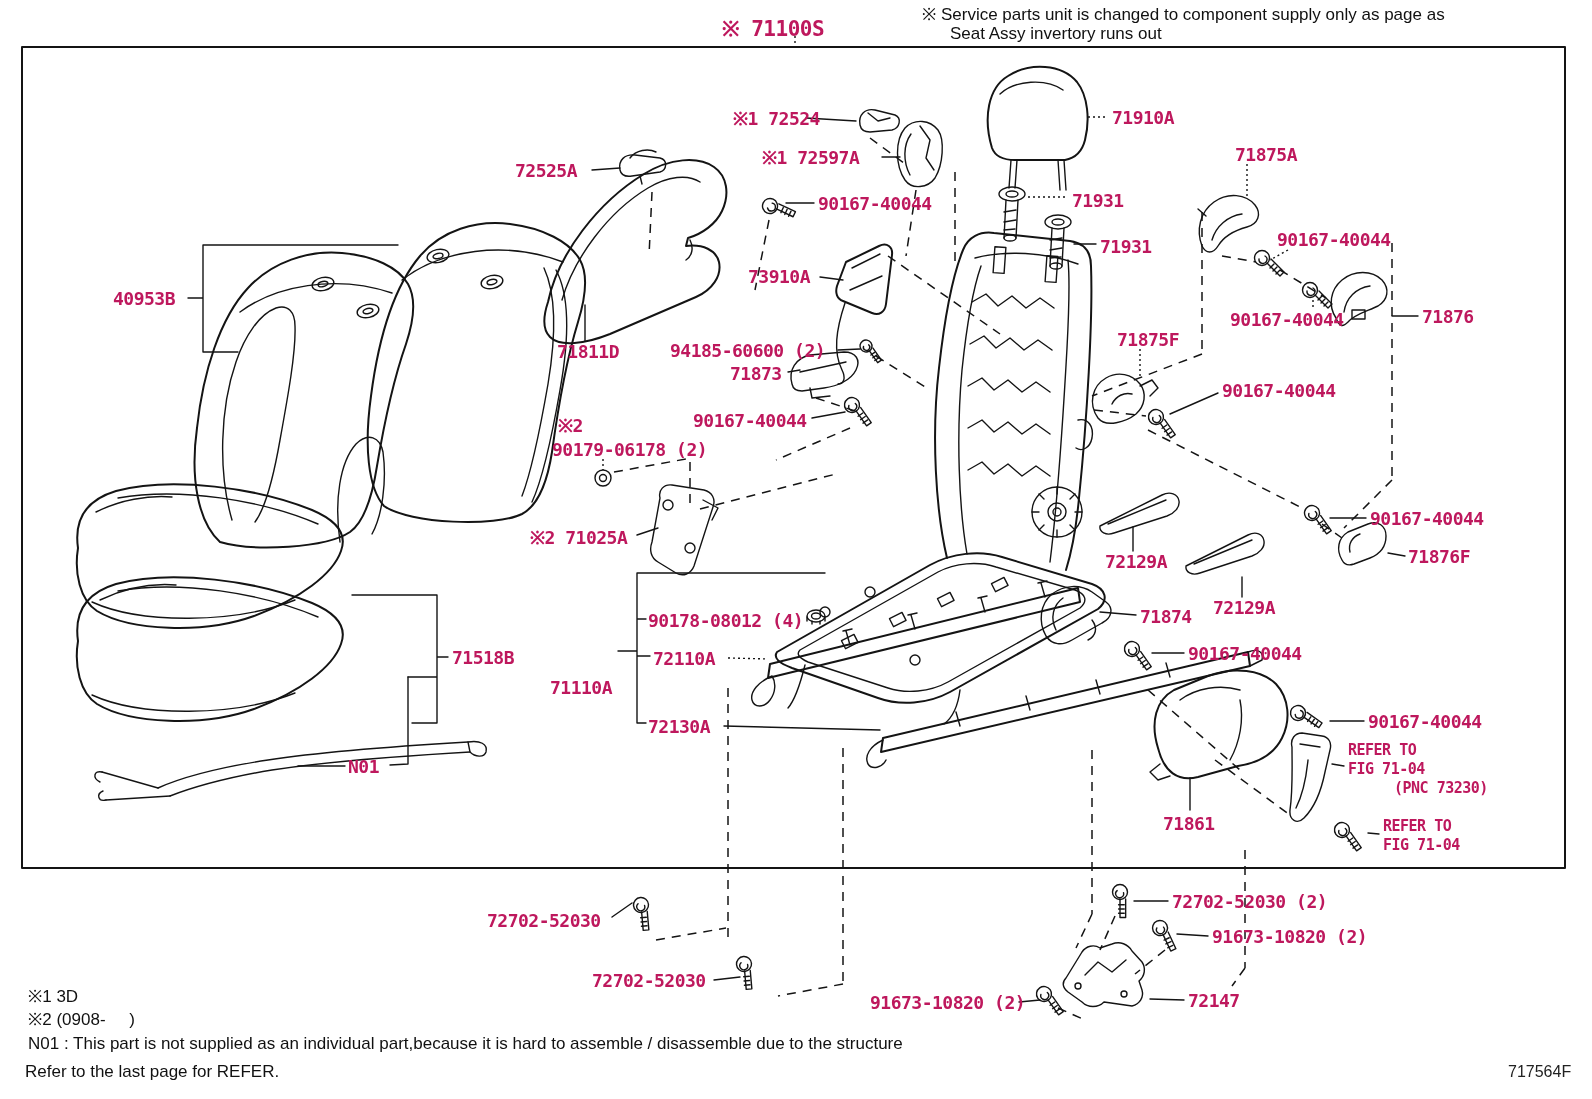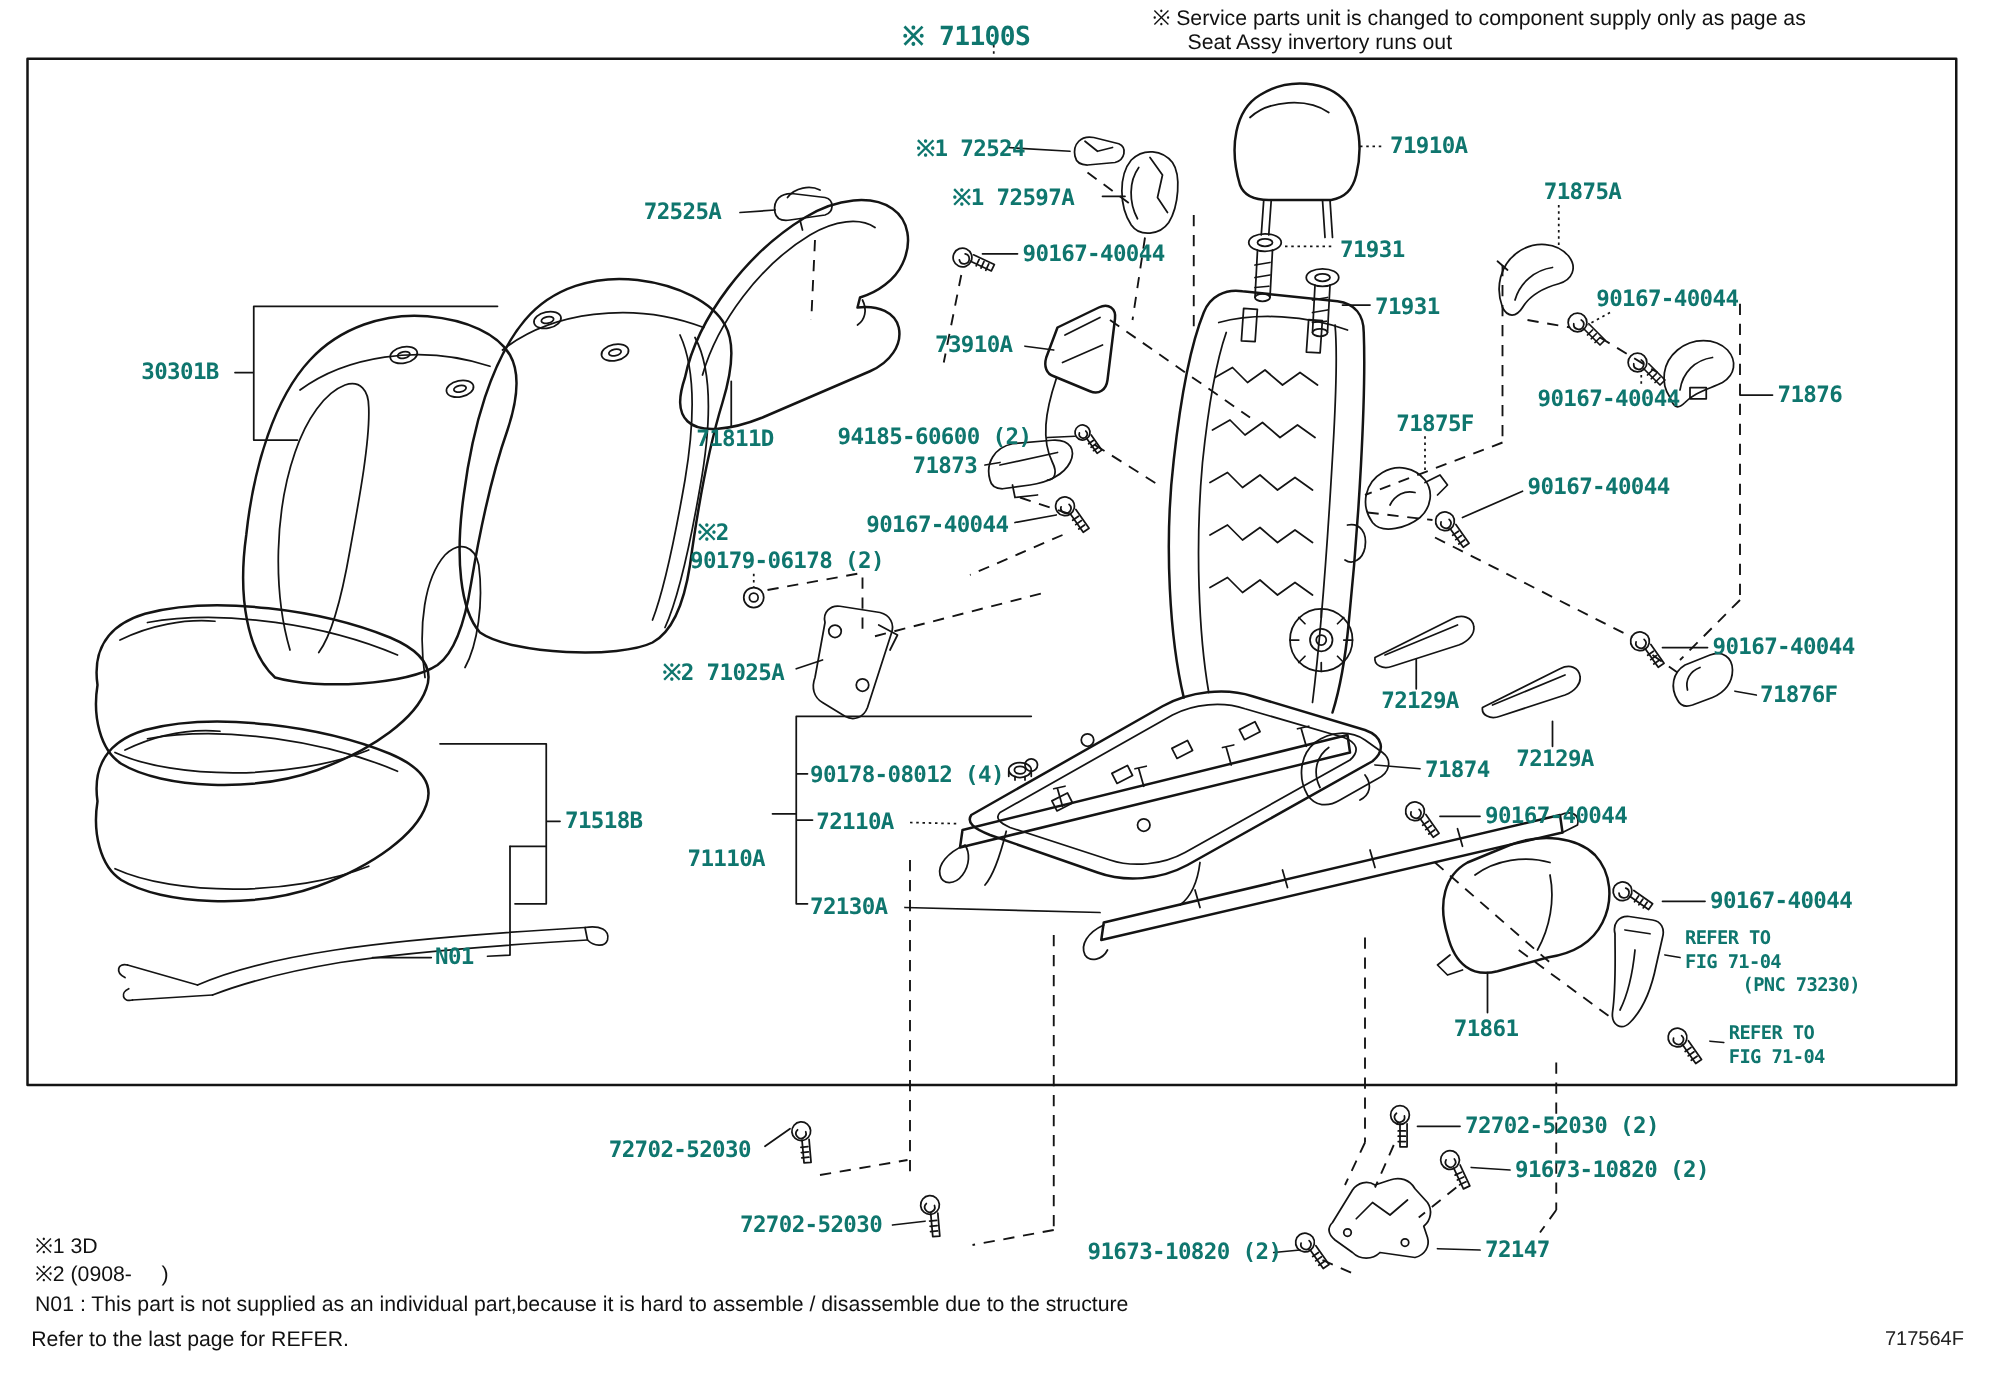--- a/index.html
+++ b/index.html
@@ -1,20 +1,20 @@
 <!DOCTYPE html>
 <html><head>
 <meta charset="utf-8">
 <style>
   html,body{margin:0;padding:0;background:#fff;}
   #stage{position:relative;width:1592px;height:1099px;background:#ffffff;overflow:hidden;
          font-family:"DejaVu Sans Mono",monospace;}
   #diagram-svg{position:absolute;left:0;top:0;}
   #label-layer{position:absolute;left:0;top:0;width:100%;height:100%;}
-  .plabel{position:absolute;transform:translateY(-50%);white-space:pre;color:#0f766e;
+  .plabel{position:absolute;transform:translateY(-50%);white-space:pre;color:#be185d;
           font:bold 18px "DejaVu Sans Mono",monospace;letter-spacing:-0.5px;}
   .plabel.assembly{font-size:21px;}
   .plabel.refer{font:bold 15px "DejaVu Sans Mono",monospace;letter-spacing:-0.5px;}
   .plabel.code{font:16px "Liberation Sans",sans-serif;color:#222;letter-spacing:0;}
   .note{position:absolute;font:17px "Liberation Sans",sans-serif;color:#111;white-space:pre;}
   svg *{vector-effect:non-scaling-stroke;}
   .ln{stroke:#141414;stroke-width:1.4;fill:none;stroke-linecap:round;stroke-linejoin:round;}
   .ot{stroke:#141414;stroke-width:2;fill:none;stroke-linecap:round;stroke-linejoin:round;}
   .dt{stroke:#141414;stroke-width:1.4;fill:none;stroke-dasharray:2 3;}
   .dash{stroke:#141414;stroke-width:1.5;fill:none;stroke-dasharray:9 7;stroke-linecap:butt;}
@@ -320,21 +320,21 @@
       <div class="plabel part" style="left: 1277px; top: 239px;">90167-40044</div>
       <div class="plabel part" style="left: 1230px; top: 319px;">90167-40044</div>
       <div class="plabel part" style="left: 1422px; top: 316px;">71876</div>
       <div class="plabel part" style="left: 748px; top: 276px;">73910A</div>
       <div class="plabel part" style="left: 557px; top: 351px;">71811D</div>
       <div class="plabel part" style="left: 670px; top: 350px;">94185-60600 (2)</div>
       <div class="plabel part" style="left: 730px; top: 373px;">71873</div>
       <div class="plabel part" style="left: 1117px; top: 339px;">71875F</div>
       <div class="plabel part" style="left: 1222px; top: 390px;">90167-40044</div>
       <div class="plabel part" style="left: 693px; top: 420px;">90167-40044</div>
-      <div class="plabel part" style="left: 113px; top: 298px;">30301B</div>
+      <div class="plabel part" style="left: 113px; top: 298px;">40953B</div>
       <div class="plabel part" style="left: 558px; top: 425px;">※2</div>
       <div class="plabel part" style="left: 552px; top: 449px;">90179-06178 (2)</div>
       <div class="plabel part" style="left: 530px; top: 537px;">※2 71025A</div>
       <div class="plabel part" style="left: 1105px; top: 561px;">72129A</div>
       <div class="plabel part" style="left: 1370px; top: 518px;">90167-40044</div>
       <div class="plabel part" style="left: 1408px; top: 556px;">71876F</div>
       <div class="plabel part" style="left: 648px; top: 620px;">90178-08012 (4)</div>
       <div class="plabel part" style="left: 550px; top: 651px; margin-top: 36px;">71110A</div>
       <div class="plabel part" style="left: 653px; top: 658px;">72110A</div>
       <div class="plabel part" style="left: 648px; top: 726px;">72130A</div>

